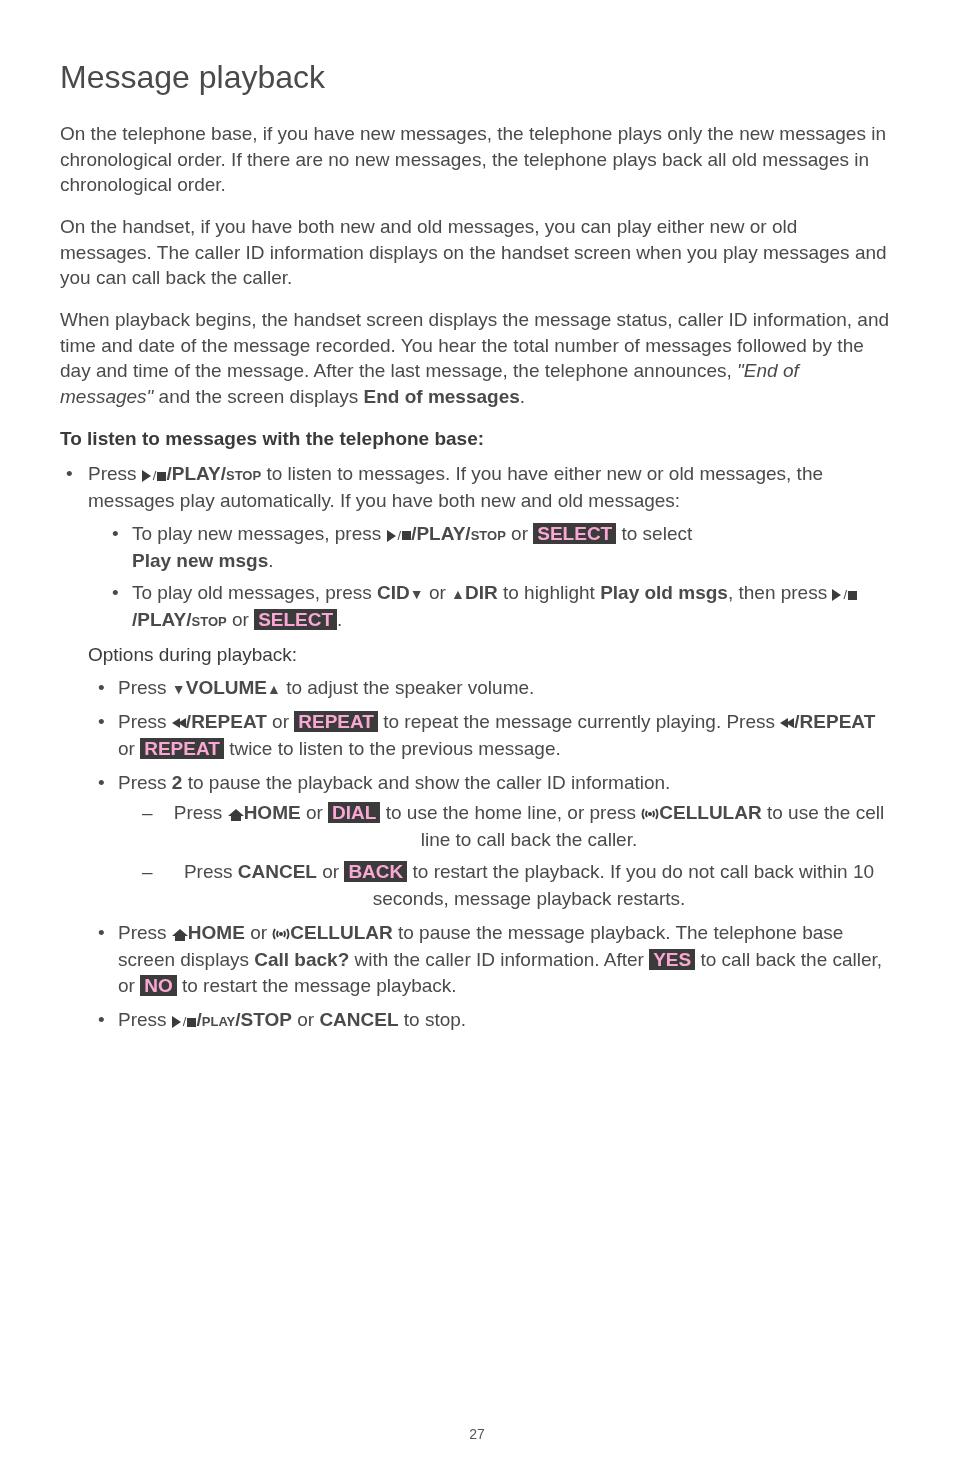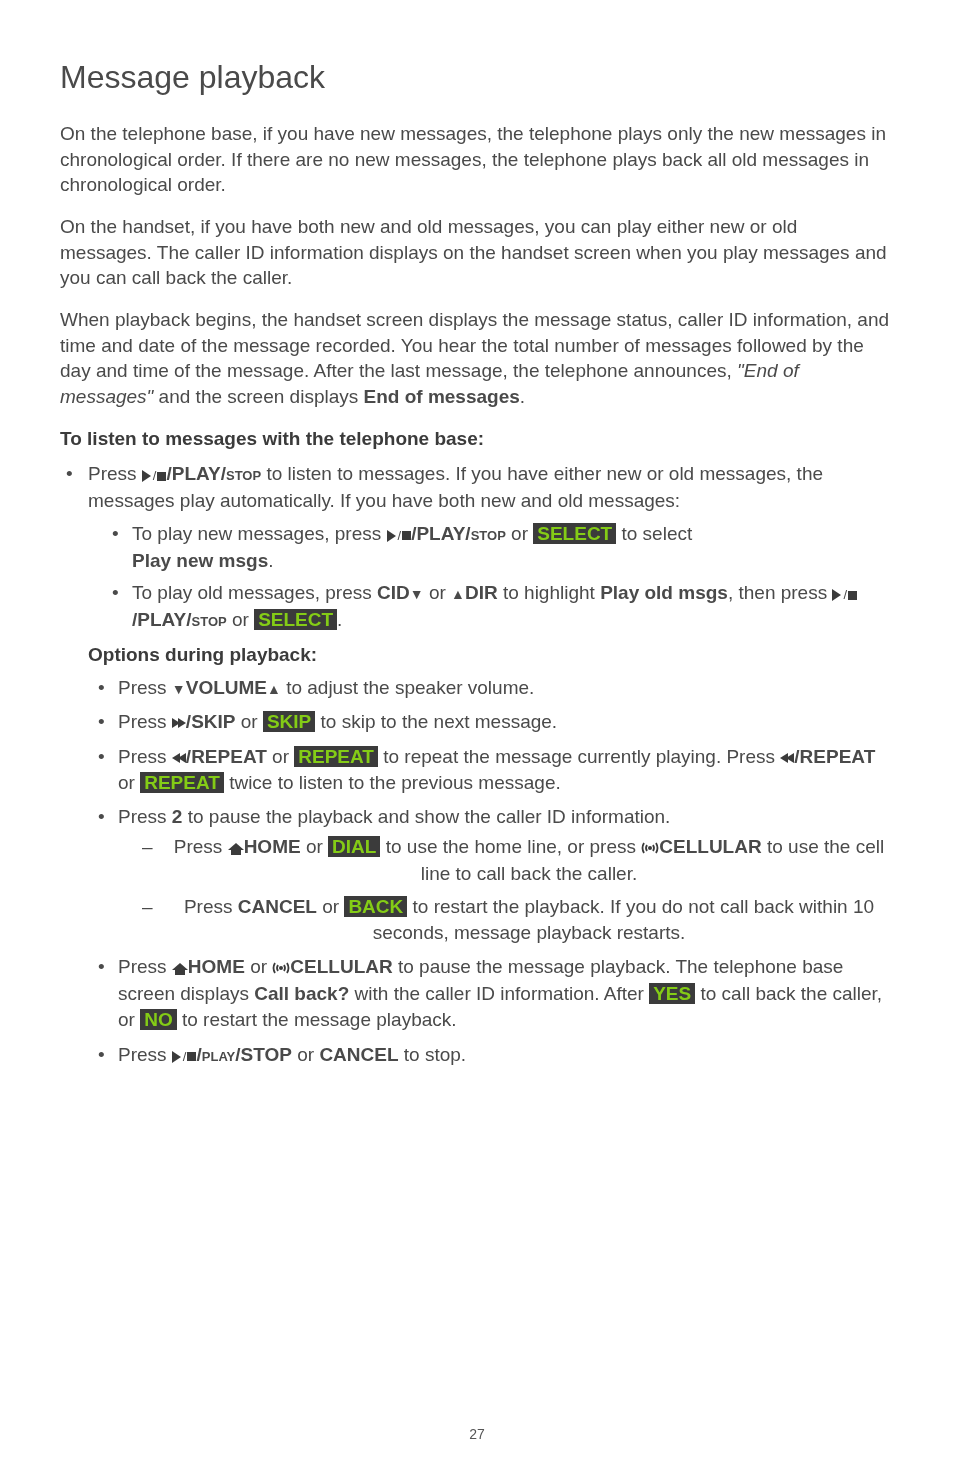--- a/index.html
+++ b/index.html
@@ -85,21 +85,21 @@
     line-height: 1.38;
   }
   ul.lvl3 > li.dash::before {
     content: "–";
     position: absolute;
     left: 2px;
     top: 0;
   }
   .options-head {
     font-size: 19px;
-    font-weight: 700;
+    font-weight: 400;
     color: #3b3b3b;
     margin-left: 28px;
     margin-top: 8px;
     margin-bottom: 8px;
   }
   ul.options {
     list-style: none;
     margin-left: 28px;
   }
   ul.options > li {
@@ -114,21 +114,21 @@
     content: "•";
     position: absolute;
     left: 10px;
     top: 0;
   }
   .bold { font-weight: 700; }
   .italic { font-style: italic; }
   .sc { font-variant: small-caps; text-transform: lowercase; font-weight:700;margin-top:15px; }
   .inv {
     background: #3b3b3b;
-    color: #84cc16;
+    color: #f9a8d4;
     font-weight: 700;
     padding: 0 4px;
     display: inline;
   }
   .tri-down::before { content: "▼"; font-size: 14px; vertical-align: baseline; }
   .tri-up::before   { content: "▲"; font-size: 14px; vertical-align: baseline; }
   .play-stop {
     display: inline-block;
     vertical-align: -1px;
   }
@@ -248,23 +248,20 @@
       </li>
     </ul>
   </li>
 </ul>
 
 <p class="options-head">Options during playback:</p>
 
 <ul class="options">
   <li>
     <span>Press </span><span class="tri-down"></span><span class="bold">VOLUME</span><span class="tri-up"></span><span> to adjust the speaker volume.</span>
-  </li>
-  <li>
-    <span>Press </span><span class="fwd"></span><span class="bold">/SKIP</span><span> or </span><span class="inv">SKIP</span><span> to skip to the next message.</span>
   </li>
   <li>
     <span>Press </span><span class="rew"></span><span class="bold">/REPEAT</span><span> or </span><span class="inv">REPEAT</span><span> to repeat the message currently playing. Press </span><span class="rew"></span><span class="bold">/REPEAT</span><span> or </span><span class="inv">REPEAT</span><span> twice to listen to the previous message.</span>
   </li>
   <li>
     <span>Press </span><span class="bold">2</span><span> to pause the playback and show the caller ID information.</span>
     <ul class="lvl3">
       <li class="dash">
         <span>Press </span><span class="home-icon"></span><span class="bold">HOME</span><span> or </span><span class="inv">DIAL</span><span> to use the home line, or press </span><span class="cell-icon"><svg width="18" height="16">
               <g fill="none" stroke="#3b3b3b" stroke-width="1.8">

